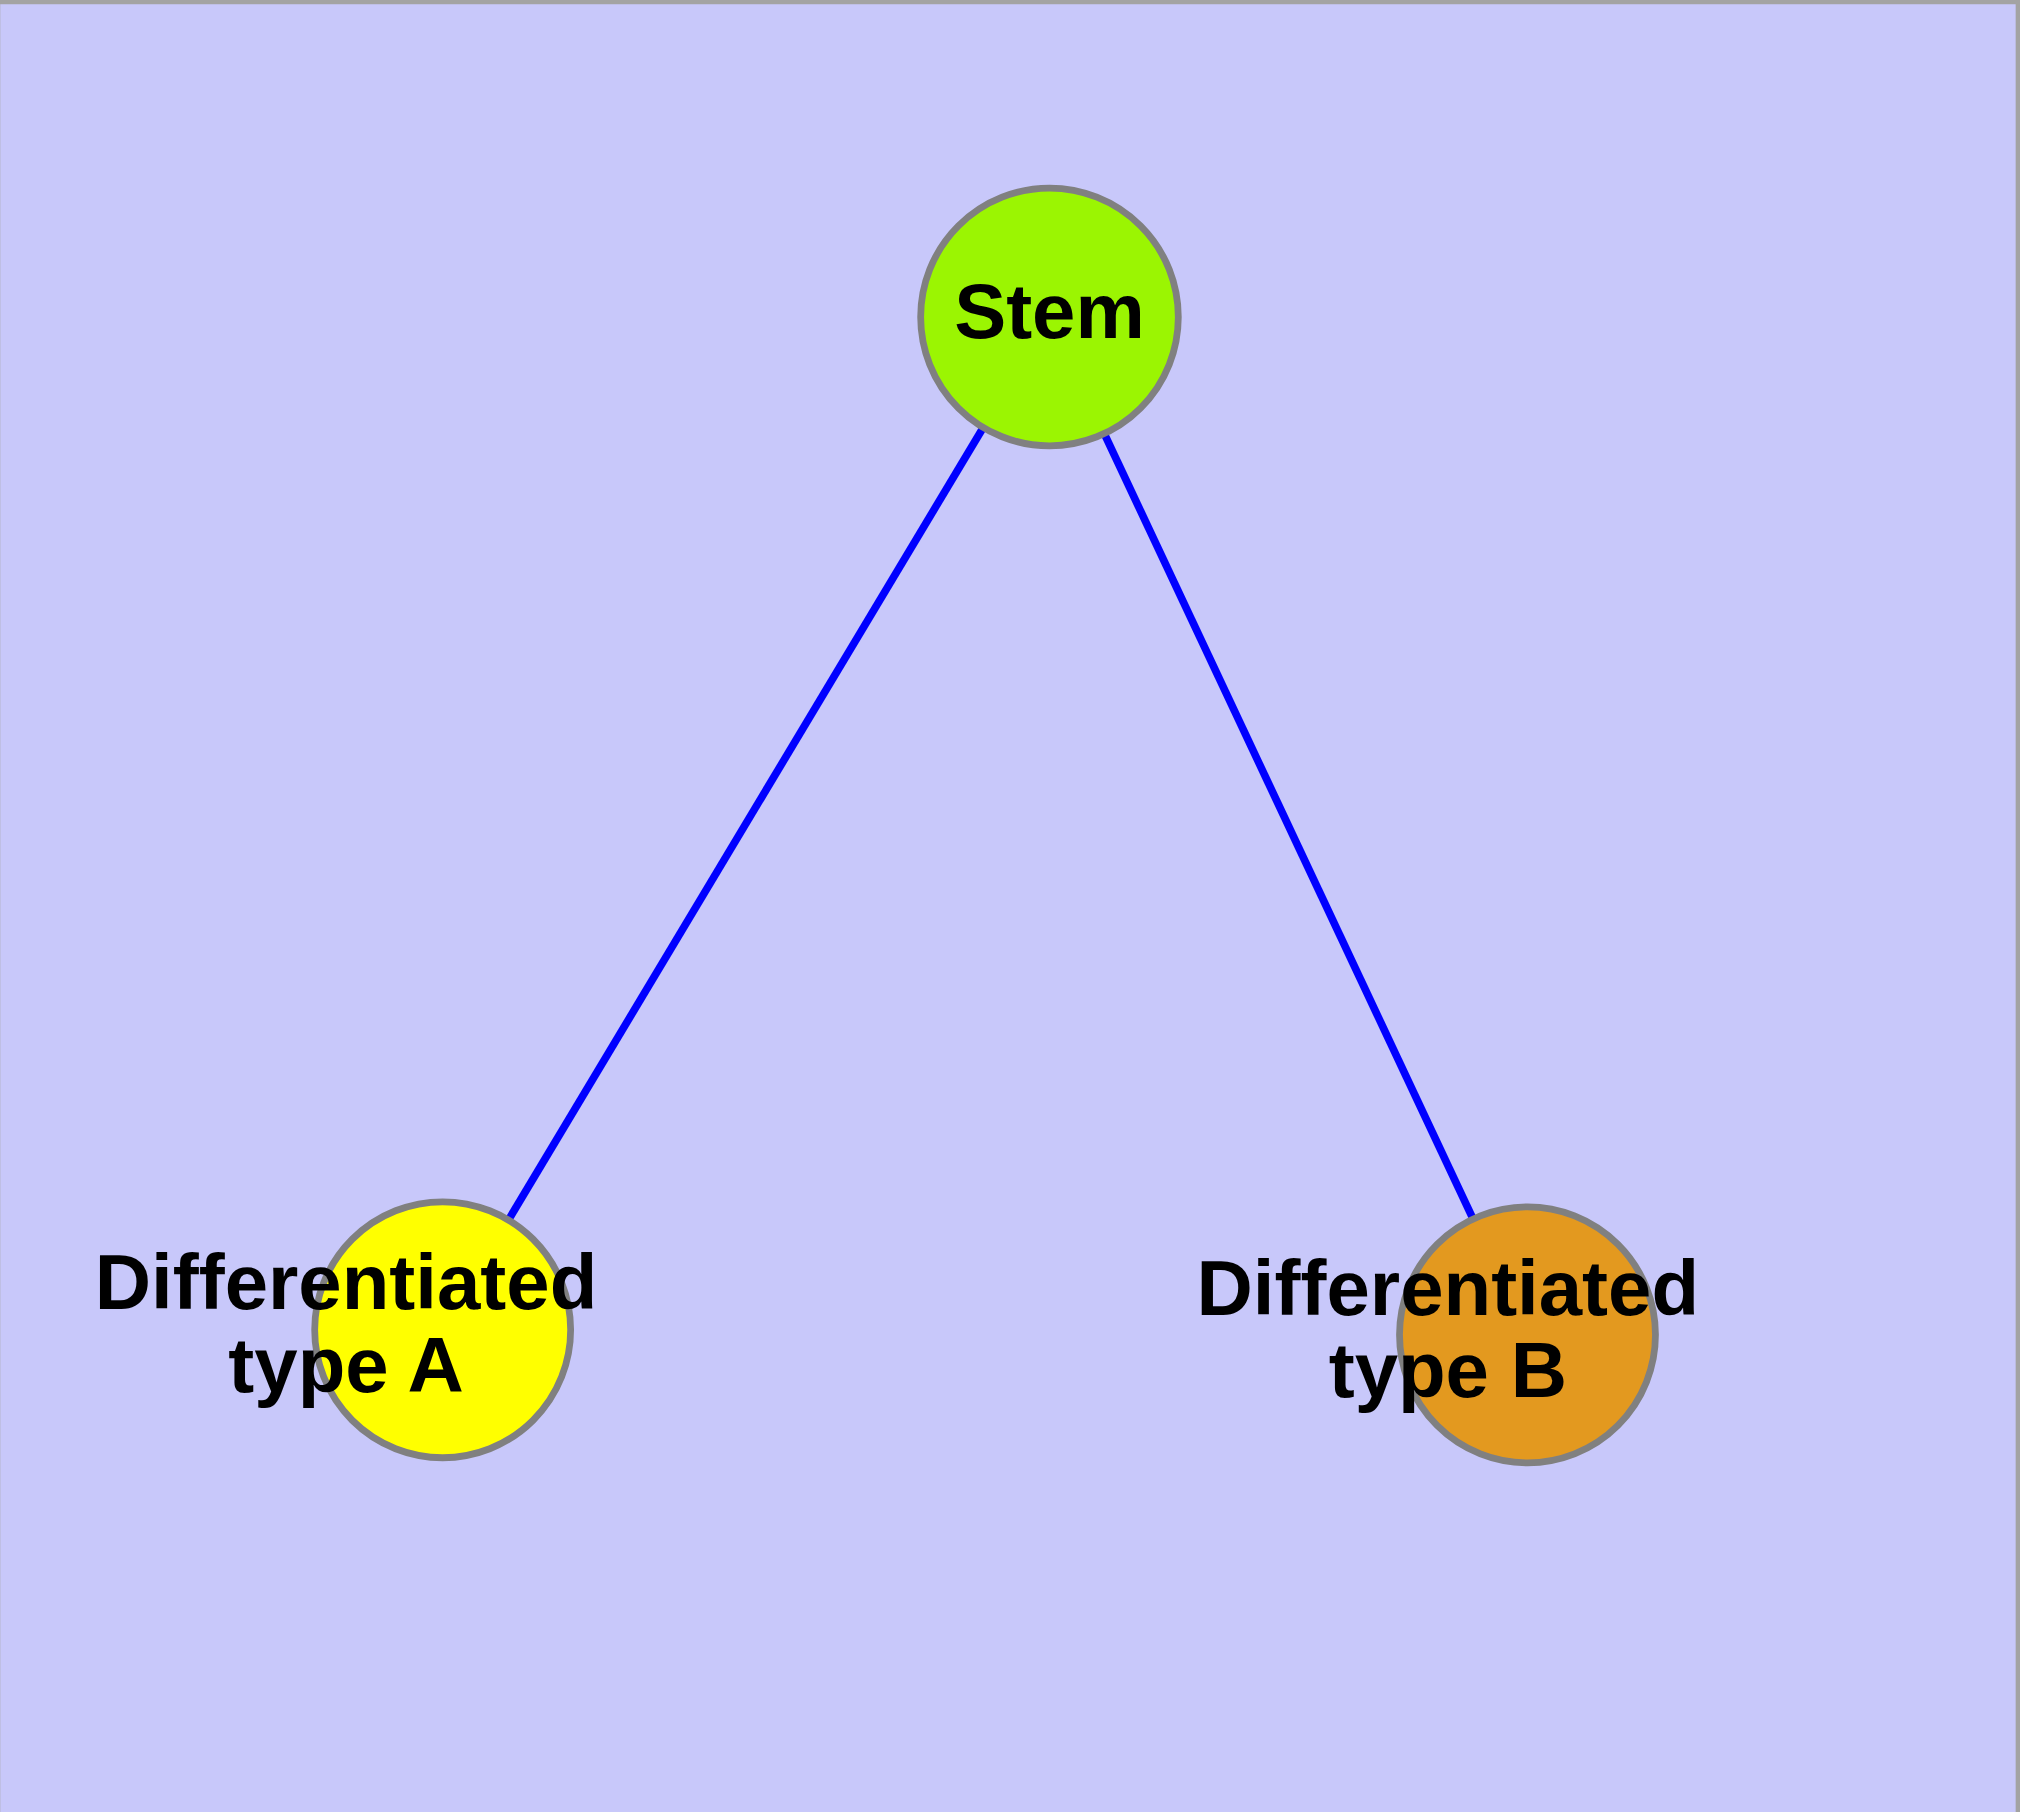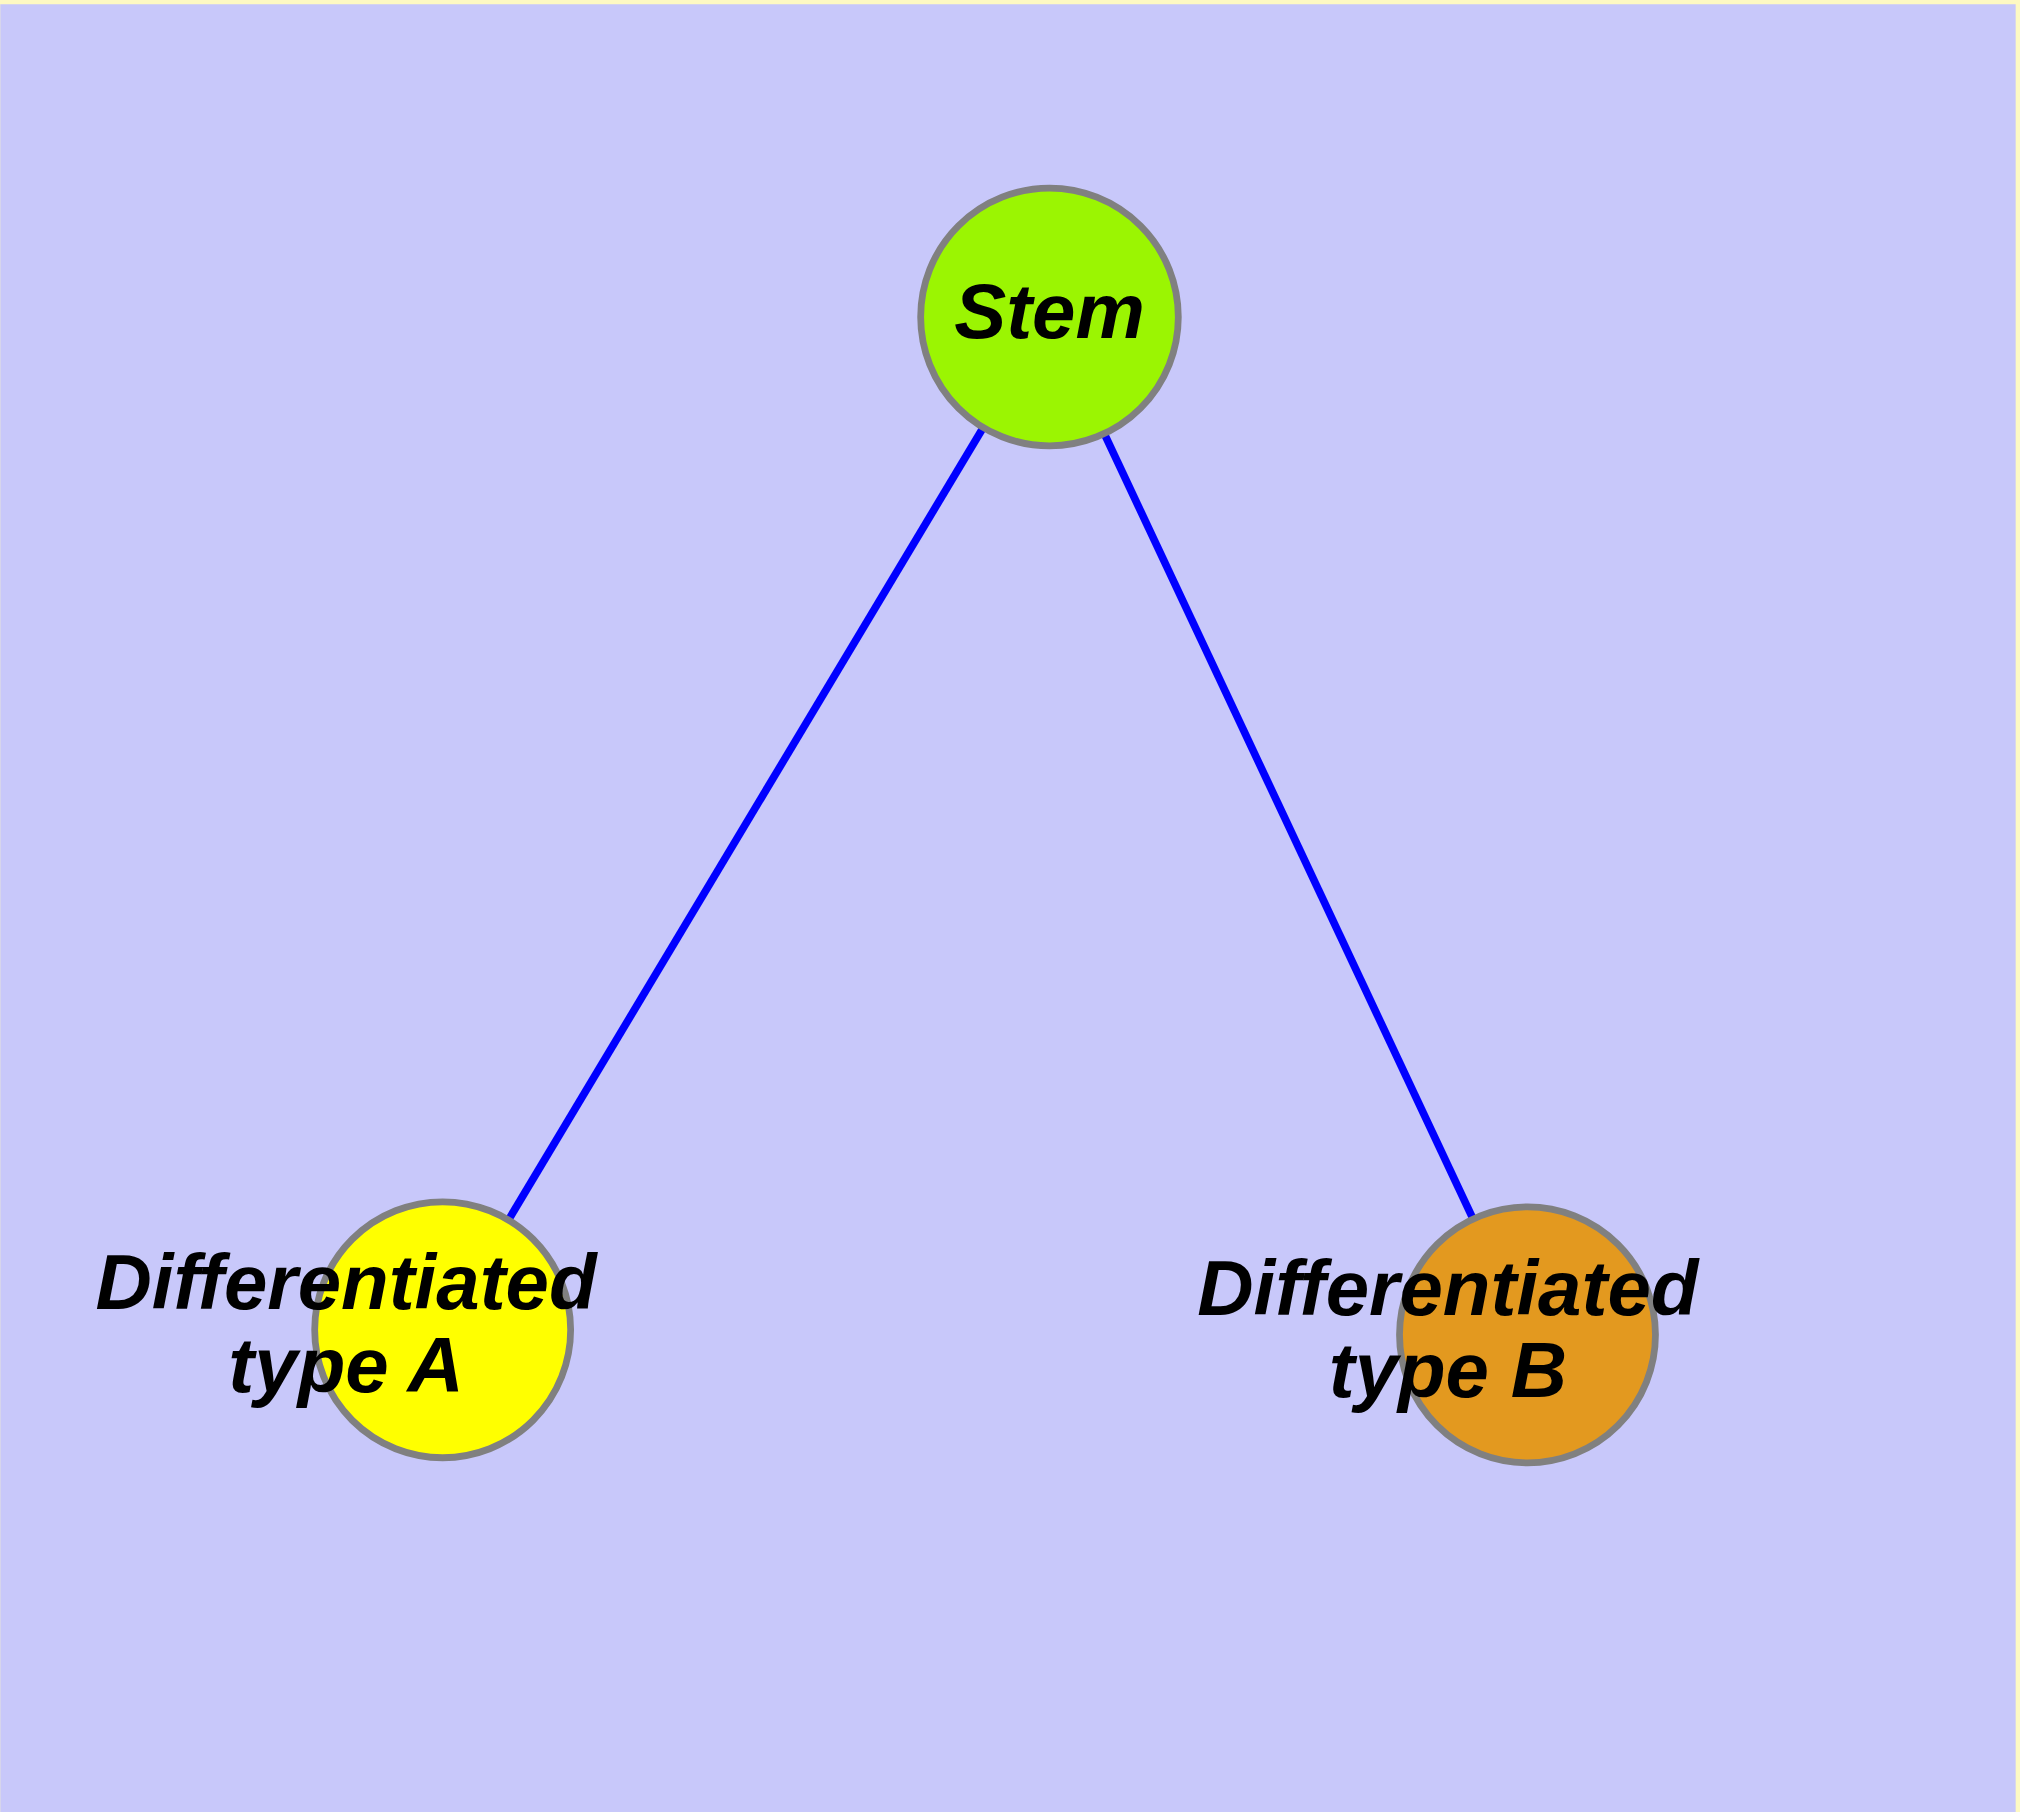--- a/index.html
+++ b/index.html
@@ -31,21 +31,21 @@
     font-family: "Liberation Sans", sans-serif;
     font-weight: bold;
     fill: #000000;
     text-anchor: middle;
     dominant-baseline: middle;
   }
 </style>
 </head>
 <body style="background: rgb(255, 255, 255);">
 
-<div id="canvas" style="background: #fef9c3; font-style: italic;">
+<div id="canvas" style="background: #a3a3a3;">
   <svg id="graph-svg" viewBox="0 0 2384 2138" xmlns="http://www.w3.org/2000/svg">
 
     <rect id="bg-rect" x="0" y="5" width="2378" height="2133" fill="#c8c8fa"></rect>
 
     <g id="edges-layer">
         <line x1="1238" y1="374" x2="522" y2="1569" stroke="#0000ff" stroke-width="9" stroke-linecap="butt"></line>
         <line x1="1238" y1="374" x2="1802" y2="1575" stroke="#0000ff" stroke-width="9" stroke-linecap="butt"></line>
       </g>
 
     <g id="nodes-layer">

